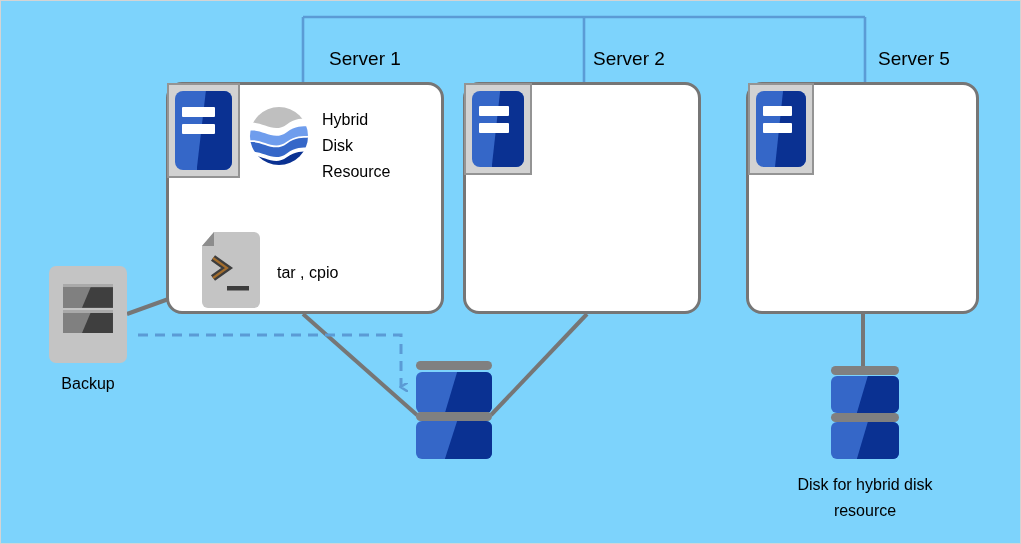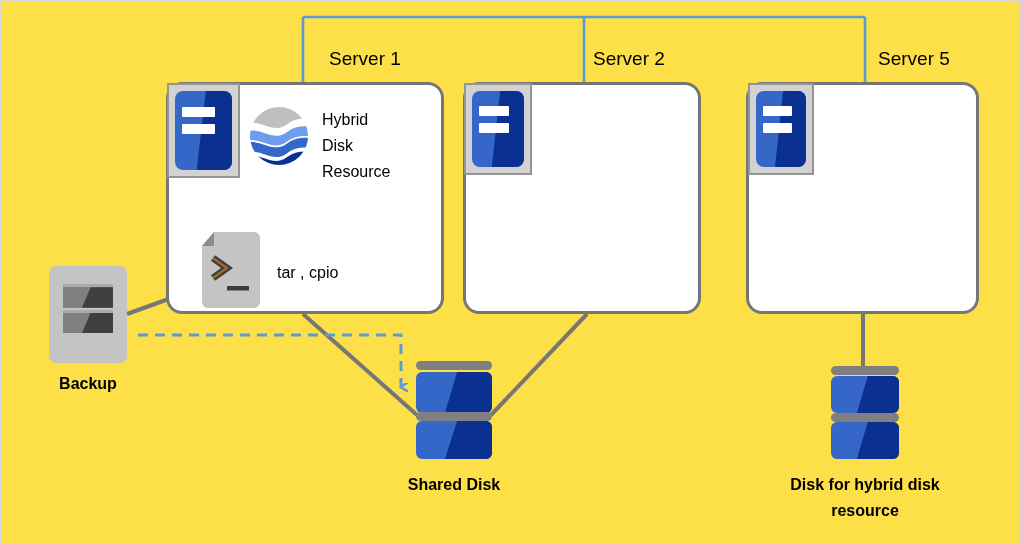--- a/index.html
+++ b/index.html
@@ -7,42 +7,41 @@
     padding: 0;
     background: #ffffff;
   }
   body {
     font-family: "Liberation Sans", sans-serif;
   }
   #canvas {
     position: relative;
     width: 1021px;
     height: 544px;
-    background: #fde047;
+    background: #7dd3fc;
     border: 1px solid #d4d4d4;
     box-sizing: border-box;
     overflow: hidden;
   }
   #svg-layer {
     position: absolute;
     left: 0;
     top: 0;
     width: 1021px;
     height: 544px;
   }
   .lbl {
     position: absolute;
     color: #000000;
     font-size: 16px;
     line-height: 25px;
     white-space: pre;
   }
   .lbl-center {
     text-align: center;
-    font-weight: bold;
   }
   .server-title {
     font-size: 19px;
   }
   
   .server-box {
     position: absolute;
     border: 3px solid #767676;
     border-radius: 16px;
     background: #ffffff;
@@ -262,21 +261,20 @@
   <div class="disk-stack" style="left:415px; top:360px; width:76px; height:98px;">
     <div class="plate" style="top:0px;"></div>
     <div class="platter" style="top:11px; height:41px;">
       <div class="dk"></div>
     </div>
     <div class="plate" style="top:51px;"></div>
     <div class="platter" style="top:60px; height:38px;">
       <div class="dk"></div>
     </div>
   </div>
-  <div class="lbl lbl-center" style="left:333px; top:471px; width:240px;">Shared Disk</div>
 
   <div class="disk-stack" style="left:830px; top:365px; width:68px; height:93px;">
     <div class="plate" style="top:0px;"></div>
     <div class="platter" style="top:10px; height:37px;">
       <div class="dk"></div>
     </div>
     <div class="plate" style="top:47px;"></div>
     <div class="platter" style="top:56px; height:37px;">
       <div class="dk"></div>
     </div>

